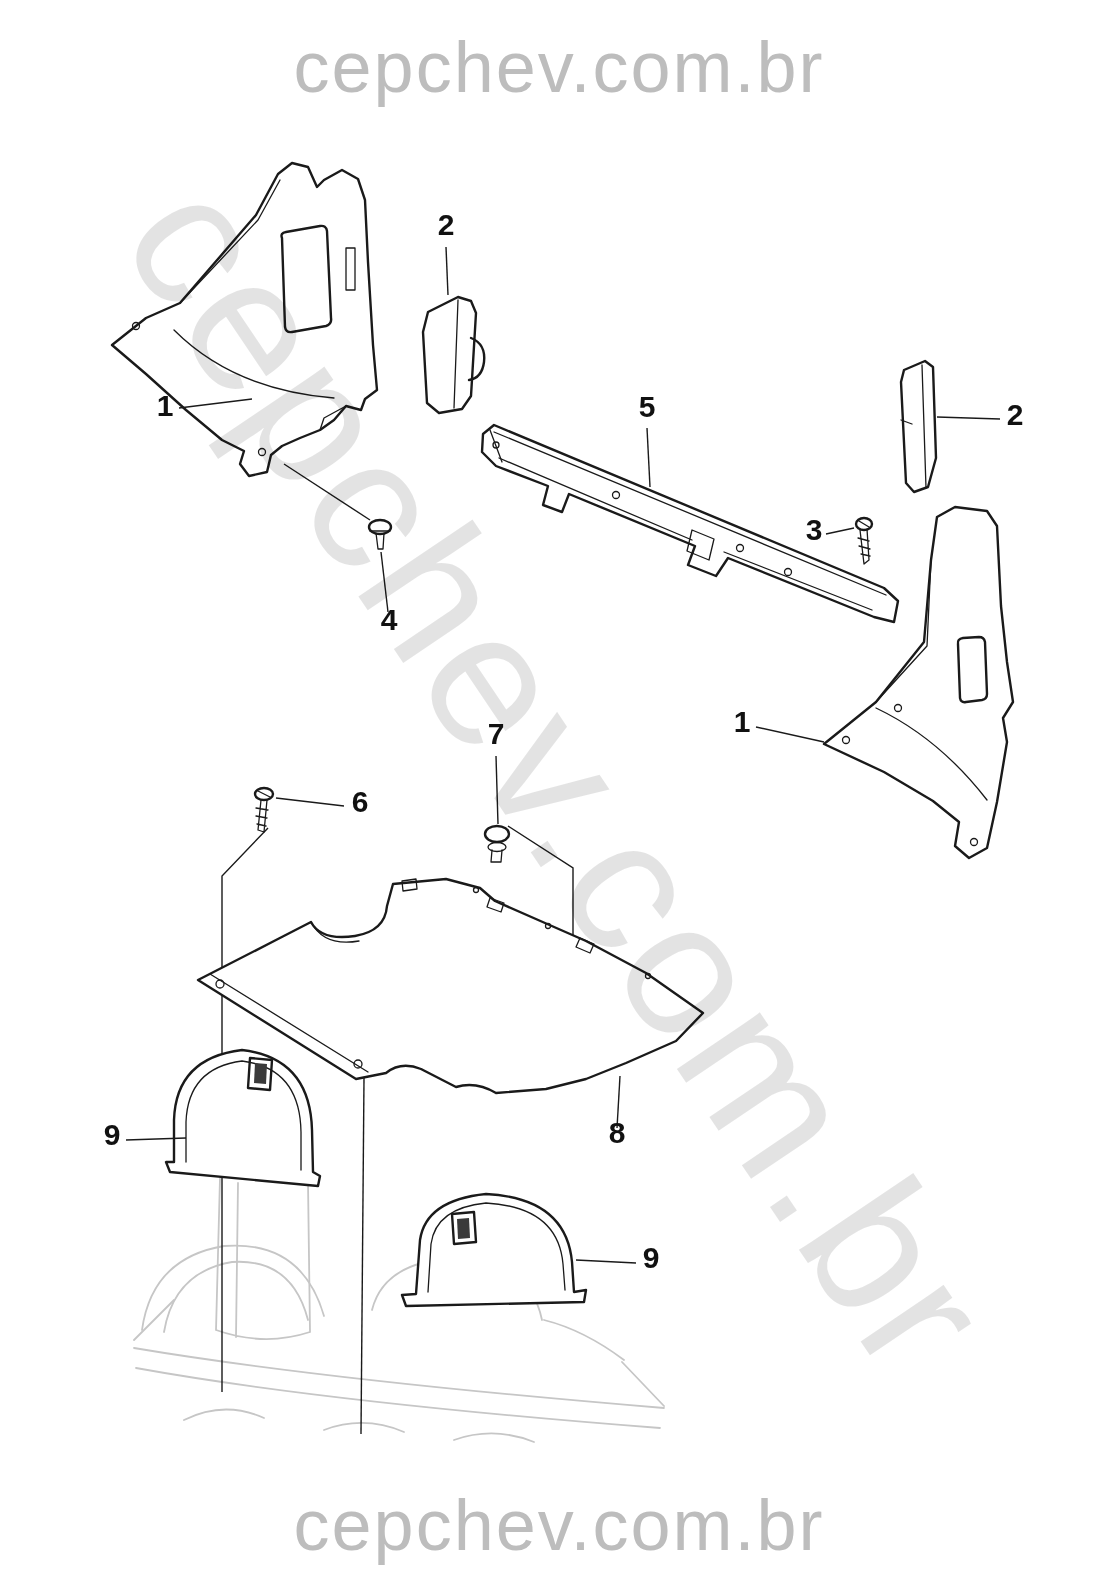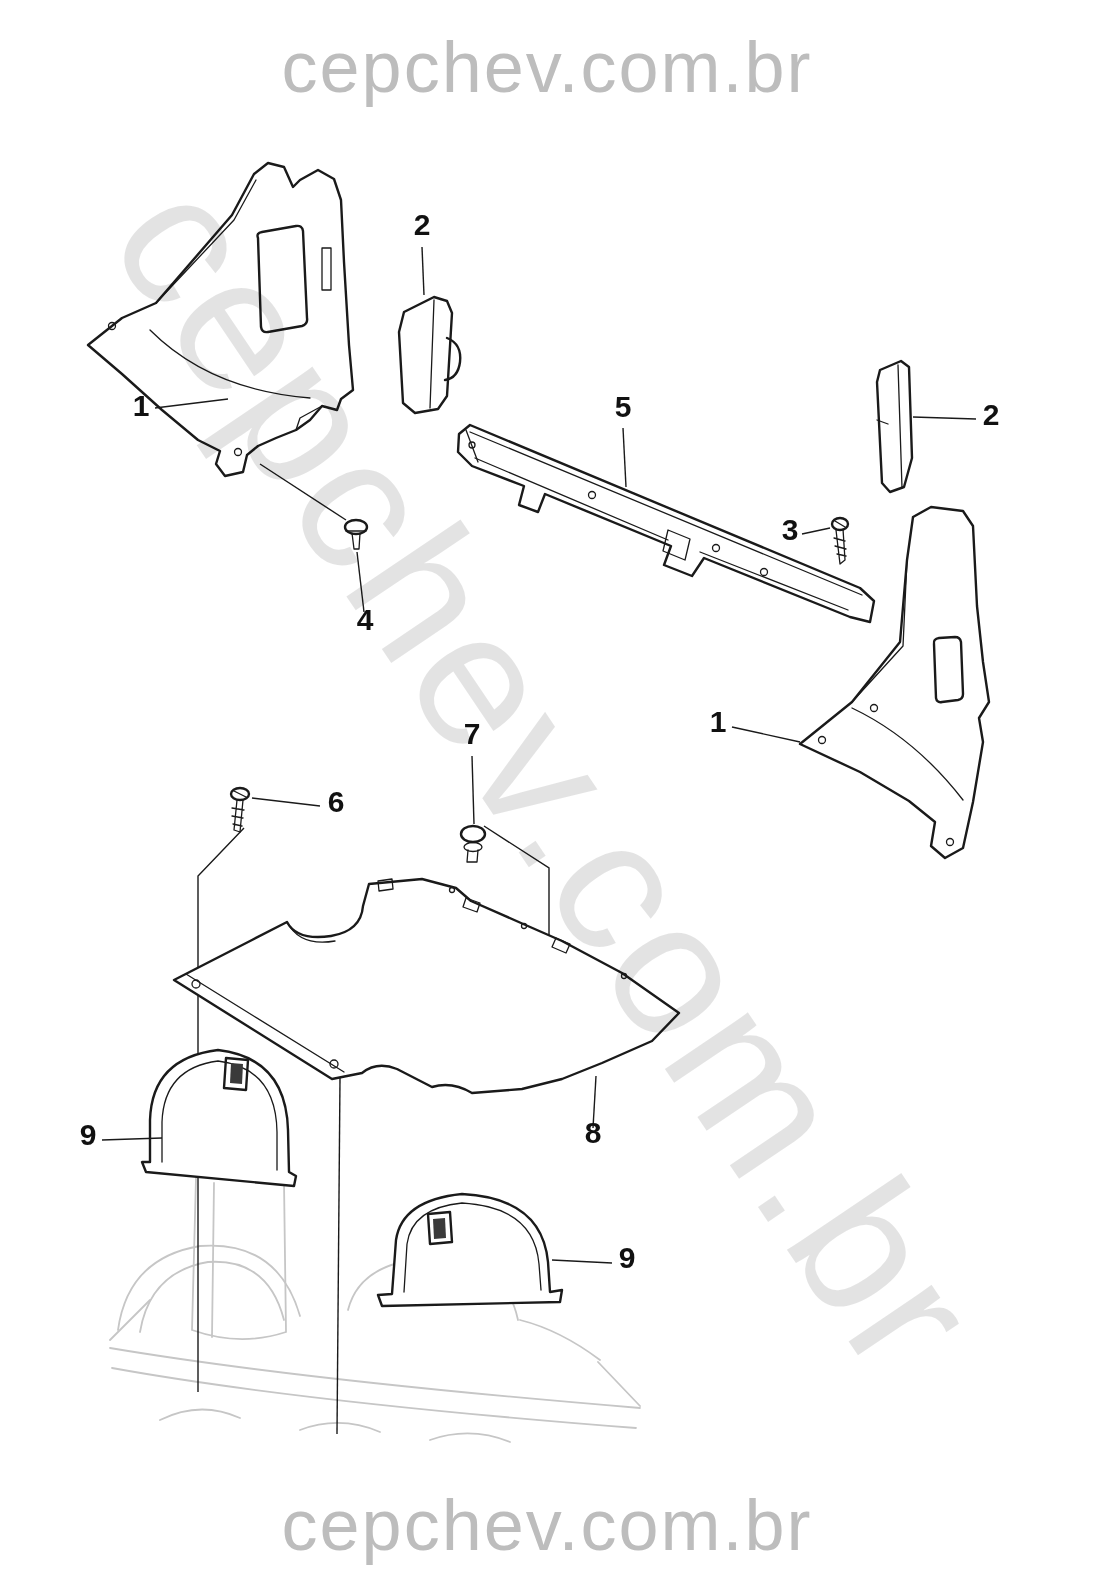--- a/index.html
+++ b/index.html
@@ -3,21 +3,21 @@
 <meta charset="utf-8">
 <style>
   html,body{margin:0;padding:0;}
   body{
     width:1094px;height:1584px;
     background:#ffffff;
     font-family:"Liberation Sans", sans-serif;
     position:relative;
     overflow:hidden;
   }
-  .page{position:absolute;inset:0;}
+  .page{position:absolute;inset:0;margin-left:24px;}
   .wm-horiz{
     position:absolute;left:0;width:100%;
     text-align:center;
     font-size:72px;letter-spacing:2px;
     color:#bdbdbd;
     font-family:"Liberation Sans", sans-serif;
     user-select:none;
   }
   .wm-top{top:26px;}
   .wm-bottom{bottom:18px;}

